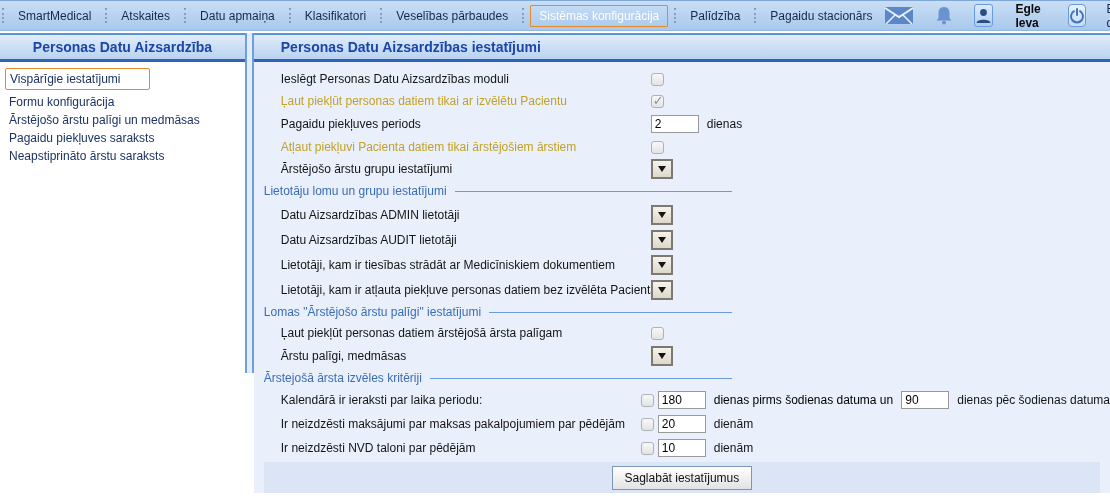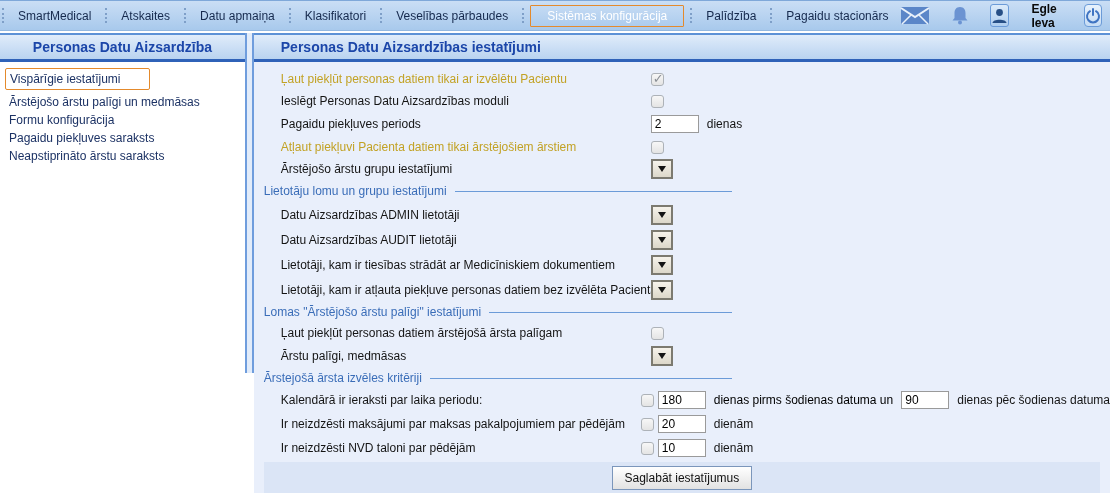--- a/index.html
+++ b/index.html
@@ -5,21 +5,21 @@
   * { box-sizing: border-box; margin: 0; padding: 0; }
   html,body { width:1110px; height:496px; overflow:hidden;
     font-family:"Liberation Sans","DejaVu Sans",sans-serif; font-size:12px; background:#fff; }
 
   
   .topnav { height:31px; display:flex; align-items:center;
     background:linear-gradient(#cadef5,#a8c9ec);
     border-top:1px solid #7fa8d9; border-bottom:1px solid #93b8e0; padding-right:6px; }
   .nav-sep { height:15px; border-left:2px dotted #7e9fc8; margin:0 2px; }
   .nav-item { padding:3px 12px; color:#15294d; cursor:default; white-space:nowrap; }
-  .nav-item.active { color:#ffffff; border:1px solid #e48a2c; border-radius:1px; padding:3px 16px; margin:0 4px; }
+  .nav-item.active { color:#ffffff; border:1px solid #e48a2c; border-radius:1px; padding:3px 8px; margin:0 4px; }
   .nav-right { margin-left:auto; display:flex; align-items:center; gap:20px; }
   .icon-btn { display:flex; align-items:center; justify-content:center; }
   .frame-box { width:27px; height:23px; border:1px solid #6b9bd8; border-radius:3px;
     background:linear-gradient(#dcebfa,#aecdef); display:flex; align-items:center; justify-content:center; }
   .power-box { width:26px; height:23px; border:1px solid #6b9bd8; border-radius:4px;
     background:linear-gradient(#e8f2fc,#c6dcf4); display:flex; align-items:center; justify-content:center; }
   .user-name { font-weight:bold; color:#0a0a0a; margin-left:2px; }
   .logout-label { color:#15294d; margin-right:8px; }
 
   
@@ -132,42 +132,42 @@
 <div class="panels">
 
   <div class="sidebar">
     <div class="panel-header">Personas Datu Aizsardzība</div>
     <div class="side-list">
       <div class="side-item selected-wrap">
         <div class="selected-box">
           <span>Vispārīgie iestatījumi</span>
         </div>
       </div>
+      <div class="side-item">Formu konfigurācija</div>
       <div class="side-item">Ārstējošo ārstu palīgi un medmāsas</div>
-      <div class="side-item">Formu konfigurācija</div>
       <div class="side-item">Pagaidu piekļuves saraksts</div>
       <div class="side-item">Neapstiprināto ārstu saraksts</div>
     </div>
   </div>
 
   <div class="divider"></div>
 
   <div class="mainpanel">
     <div class="panel-header">Personas Datu Aizsardzības iestatījumi</div>
 
     <div class="content">
 
       <div class="row h22">
+        <span class="lbl">Ieslēgt Personas Datu Aizsardzības moduli</span>
+        <span class="cb"></span>
+      </div>
+
+      <div class="row h22">
         <span class="lbl gold">Ļaut piekļūt personas datiem tikai ar izvēlētu Pacientu</span>
         <span class="cb checked"></span>
-      </div>
-
-      <div class="row h22">
-        <span class="lbl">Ieslēgt Personas Datu Aizsardzības moduli</span>
-        <span class="cb"></span>
       </div>
 
       <div class="row h24">
         <span class="lbl">Pagaidu piekļuves periods</span>
         <input class="ti" value="2" style="">
         <span class="unit">dienas</span>
       </div>
 
       <div class="row h22">
         <span class="lbl gold">Atļaut piekļuvi Pacienta datiem tikai ārstējošiem ārstiem</span>

